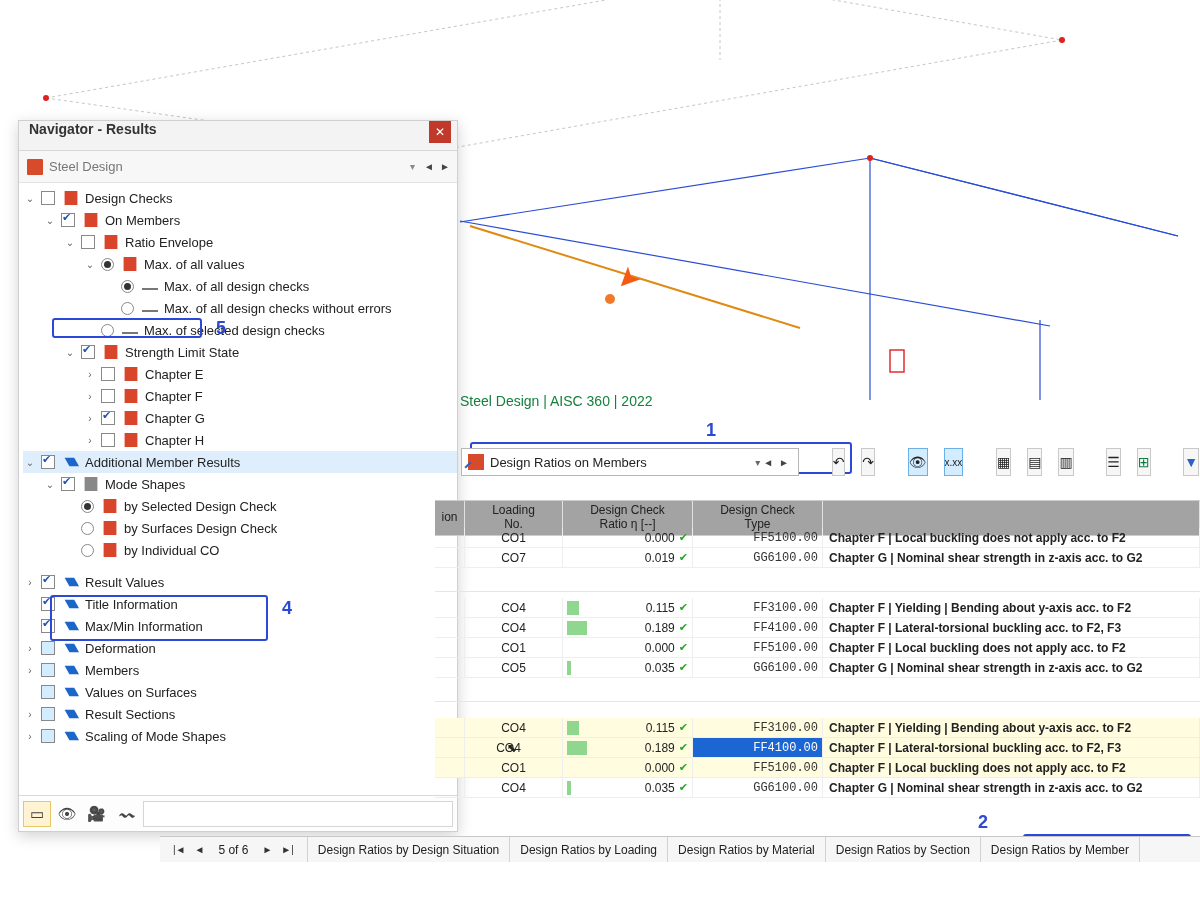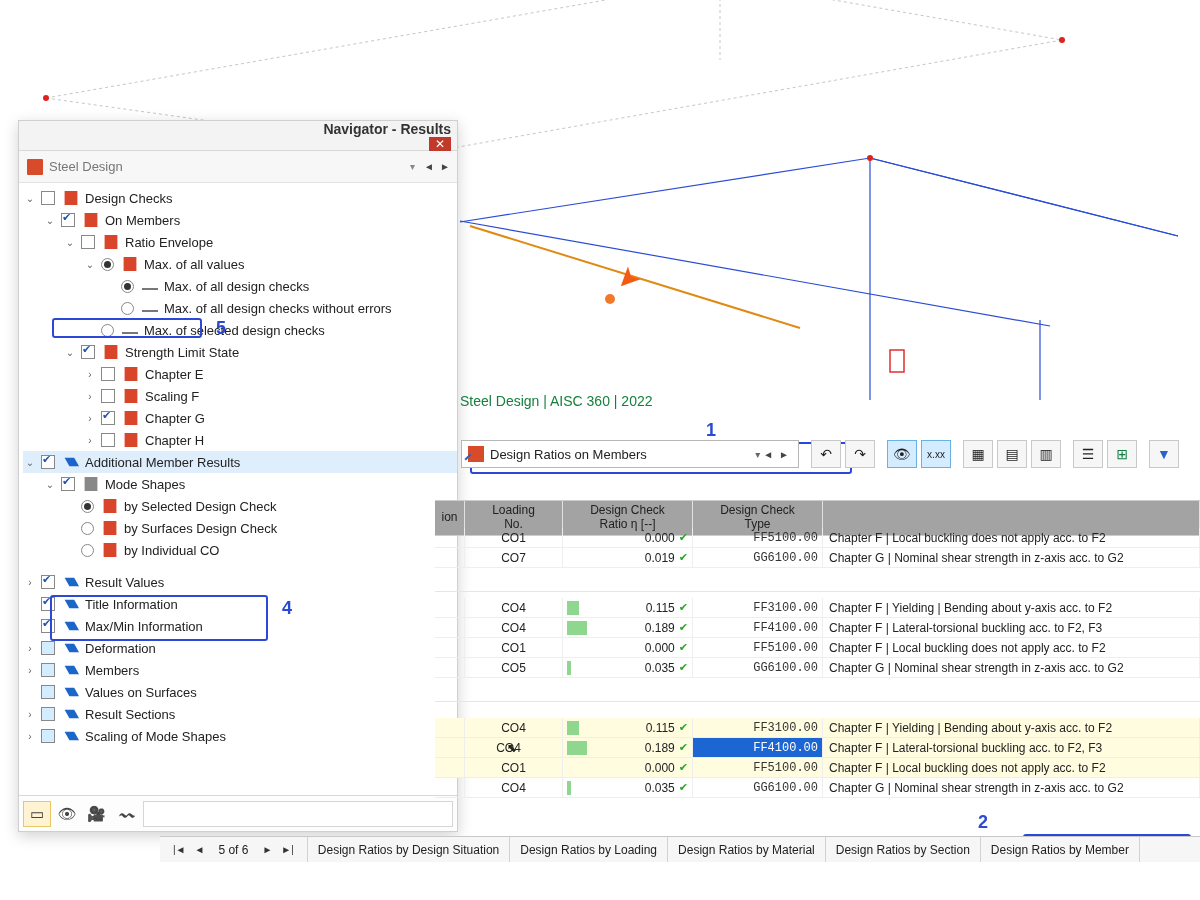--- a/index.html
+++ b/index.html
@@ -5,21 +5,21 @@
 * { box-sizing: border-box; margin: 0; padding: 0; font-family: "Segoe UI", Tahoma, sans-serif; }
 body { width: 1200px; height: 900px; background: #fff; overflow: hidden; position: relative; font-size: 13px; color: #222; }
 
 
 .viewport { position: absolute; top: 0; left: 0; width: 1200px; height: 420px; background: #fff; }
 
 .annot-arrow { position: absolute; font-size: 28px; color: #f45a14; transform: rotate(135deg); }
 
 
 .nav-panel { position: absolute; top: 120px; left: 18px; width: 440px; height: 712px; background: #fff; border: 1px solid #cfcfcf; box-shadow: 0 4px 14px rgba(0,0,0,.18); display: flex; flex-direction: column; }
-.nav-title { display: flex; align-items: flex-end; justify-content: space-between; height: 30px; padding: 0 6px 0 10px; background: #f3f3f3; border-bottom: 1px solid #d8d8d8; flex-direction: column; }
+.nav-title { display: flex; align-items: flex-start; justify-content: space-between; height: 30px; padding: 0 6px 0 10px; background: #f3f3f3; border-bottom: 1px solid #d8d8d8; }
 .nav-title span { font-size: 14px; font-weight: 600; color: #333; }
 .close-btn { width: 22px; height: 22px; background: #c0392b; color: #fff; display: flex; align-items: center; justify-content: center; font-size: 12px; cursor: pointer; }
 
 .nav-selector { display: flex; align-items: center; height: 32px; border-bottom: 1px solid #e3e3e3; padding: 0 4px 0 8px; background: #f7f7f7; }
 .nav-selector .ico { width: 16px; height: 16px; margin-right: 6px; background: linear-gradient(#d84b2a,#d84b2a); border-radius: 1px; }
 .nav-selector .txt { flex: 1; color: #777; }
 .nav-selector .dd { color: #888; font-size: 10px; margin: 0 6px; }
 .lr-btn { width: 16px; height: 20px; display: inline-flex; align-items: center; justify-content: center; color: #444; font-size: 10px; cursor: pointer; }
 
 .tree { flex: 1; overflow: auto; padding: 4px 0 4px 4px; }
@@ -44,21 +44,21 @@
 
 .tree-sep { height: 10px; }
 
 
 .nav-bottom { height: 36px; border-top: 1px solid #d8d8d8; display: flex; align-items: center; gap: 2px; padding: 0 4px; background: #fdfdfd; }
 .bbtn { width: 28px; height: 26px; border: 1px solid transparent; display: flex; align-items: center; justify-content: center; font-size: 15px; color: #444; cursor: pointer; }
 .bbtn.on { background: #fff3d2; border-color: #e7c768; }
 
 
 .ribbon-title { position: absolute; top: 393px; left: 460px; font-size: 14px; color: #15803d; }
-.ribbon { position: absolute; top: 440px; left: 461px; width: 738px; height: 36px; display: flex; align-items: flex-start; gap: 4px; }
+.ribbon { position: absolute; top: 440px; left: 461px; width: 738px; height: 36px; display: flex; align-items: flex-end; gap: 16px; }
 .combo { height: 28px; border: 1px solid #b6b6b6; display: flex; align-items: center; padding: 0 6px; background: #fff; min-width: 338px; }
 .combo .ci { width: 16px; height: 16px; margin-right: 6px; background: linear-gradient(#d84b2a,#d84b2a); position: relative; }
 .combo .ci::after { content: ""; position: absolute; left: -4px; top: 10px; width: 8px; height: 2px; background: #2a62c9; transform: rotate(-45deg); }
 .combo .ctx { flex: 1; }
 .combo .cdd { font-size: 10px; color: #666; }
 .combo .lr { font-size: 10px; color: #444; padding: 0 3px; cursor: pointer; }
 .rbtn { width: 30px; height: 28px; border: 1px solid #c9c9c9; background: #f6f6f6; display: flex; align-items: center; justify-content: center; font-size: 14px; cursor: pointer; }
 .rbtn.active { background: #d4ecff; border-color: #6bb1e6; }
 .rsep { width: 4px; }
 
@@ -67,21 +67,21 @@
 .thdr > div { border-right: 1px solid #e1e1e1; display: flex; flex-direction: column; align-items: center; justify-content: center; line-height: 1.15; }
 .c-situ { width: 30px; } .c-load { width: 98px; } .c-ratio { width: 130px; } .c-type { width: 130px; } .c-desc { flex: 1; }
 
 
 .tbody { position: absolute; left: 435px; width: 765px; font-size: 12px; }
 .trow { display: flex; height: 20px; align-items: center; border-bottom: 1px solid #eee; }
 .trow > div { border-right: 1px solid #eee; height: 100%; display: flex; align-items: center; padding: 0 4px; }
 .trow .c-load { justify-content: center; }
 .trow .c-ratio { justify-content: flex-end; position: relative; }
 .trow .c-type { justify-content: flex-end; font-family: Liberation Mono, monospace; color: #333; }
-.trow .c-desc { padding-left: 6px; }
+.trow .c-desc { padding-left: 6px; font-weight: bold; }
 .rbar { position: absolute; left: 4px; top: 3px; height: 14px; background: #8fd68f; }
 .chkmark { color: #2aa42a; margin-left: 4px; font-size: 11px; }
 .trow.yw { background: #fffce0; }
 .trow.sel .c-type { background: #1b66d2; color: #fff; }
 .gap { height: 24px; border-bottom: 1px solid #e6e6e6; }
 
 
 .footer { position: absolute; left: 160px; top: 836px; width: 1040px; height: 26px; display: flex; align-items: center; border-top: 1px solid #c8c8c8; background: #f6f6f6; font-size: 12px; }
 .pager { display: flex; align-items: center; gap: 3px; padding: 0 10px; height: 100%; border-right: 1px solid #d2d2d2; }
 .pgbtn { font-size: 10px; color: #333; cursor: pointer; padding: 0 3px; }
@@ -185,21 +185,21 @@
     <div class="row depth3">
         <span class="exp">›</span>
         <span class="chk"></span>
         <span class="tico red"></span>
         <span class="lbl">Chapter E</span>
       </div>
     <div class="row depth3">
         <span class="exp">›</span>
         <span class="chk"></span>
         <span class="tico red"></span>
-        <span class="lbl">Scaling F</span>
+        <span class="lbl">Chapter F</span>
       </div>
     <div class="row depth3">
         <span class="exp">›</span>
         <span class="chk on"></span>
         <span class="tico red"></span>
         <span class="lbl">Chapter G</span>
       </div>
     <div class="row depth3">
         <span class="exp">›</span>
         <span class="chk"></span>

